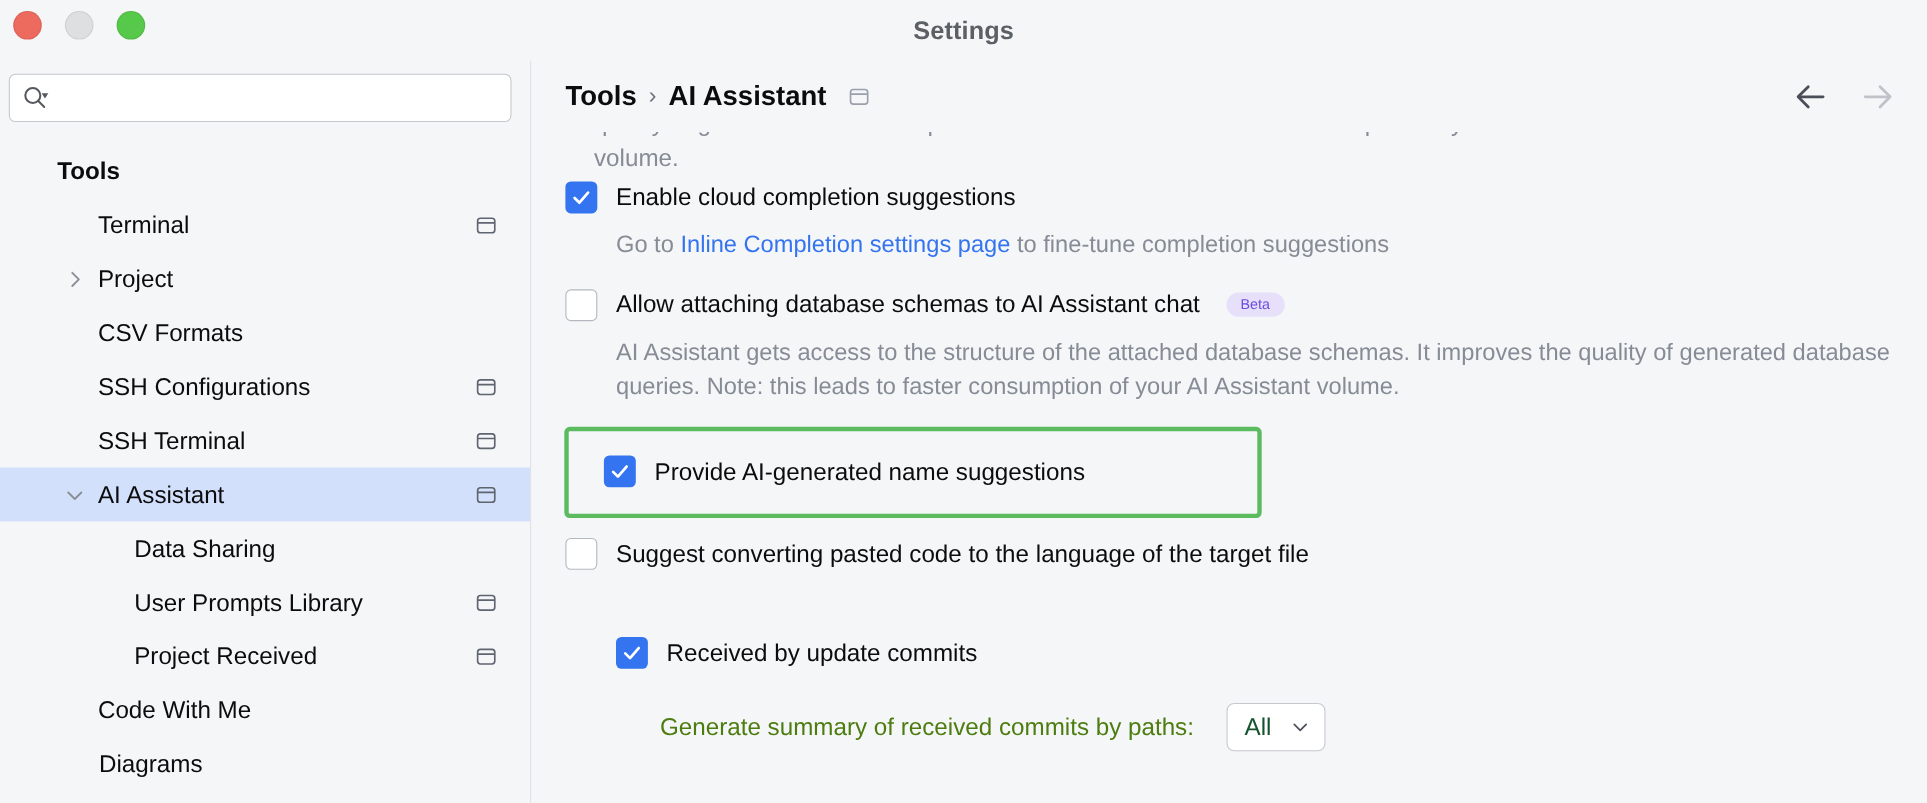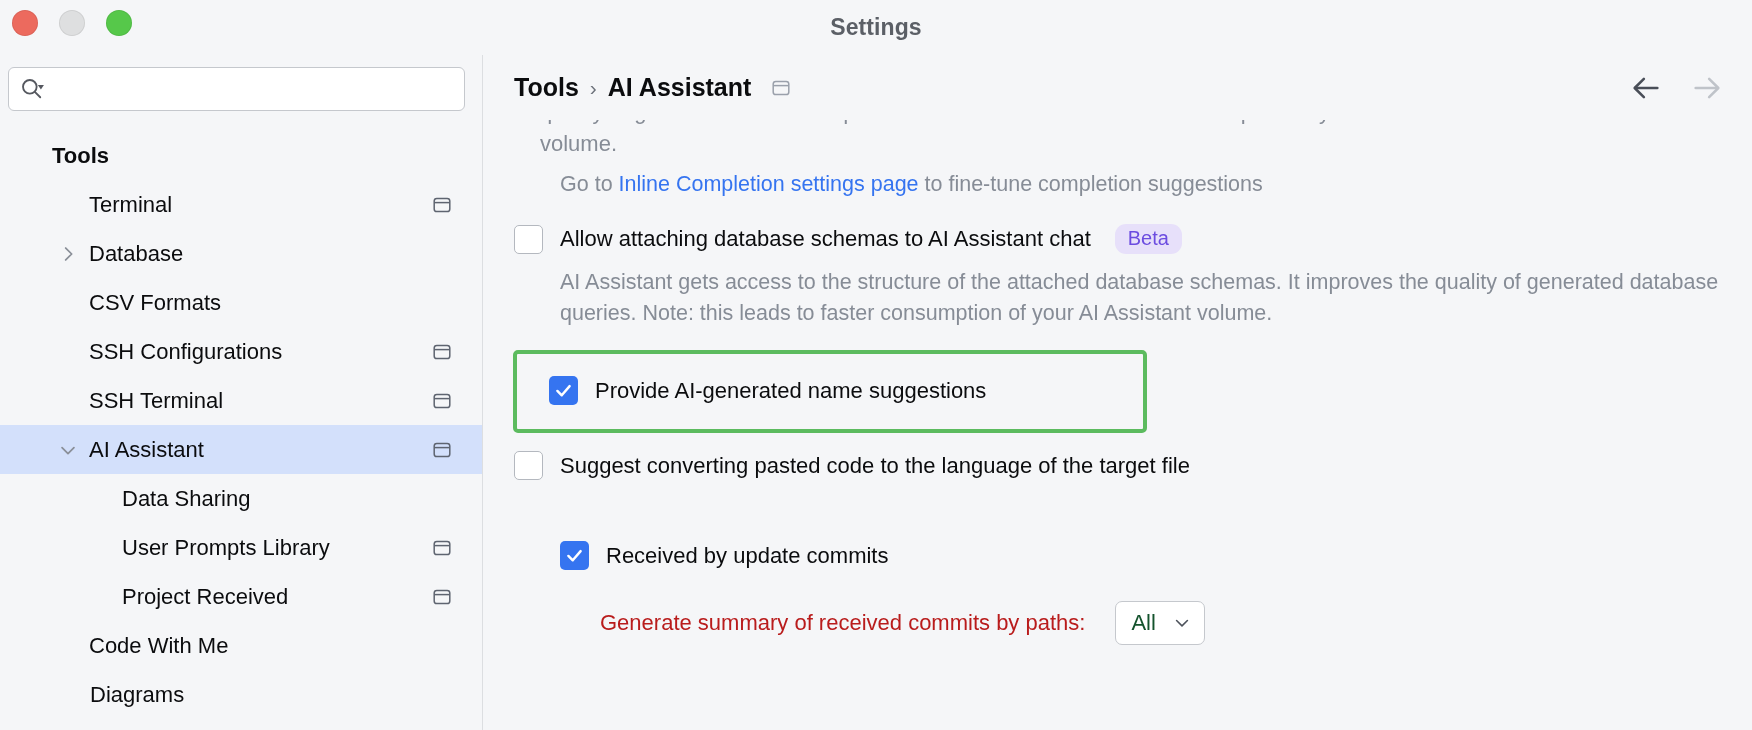--- a/index.html
+++ b/index.html
@@ -100,34 +100,34 @@
   .desc {
     font-size: 21.5px; color: #868c96; line-height: 1.45;
     margin-left: 46px; margin-top: 9px;
   }
   .desc a, .link { color: #3574f0; text-decoration: none; }
 
   .beta {
     display: inline-flex; align-items: center; justify-content: center;
     margin-left: 24px; padding: 3px 13px 4px;
     background: #e7e0fa; color: #6c4ce0;
-    border-radius: 11px; font-size: 20px; font-weight: 500;
+    border-radius: 11px; font-size: 13px; font-weight: 500;
   }
 
   .highlight-box {
     border: 4px solid #5cbb5f; border-radius: 5px;
     padding: 18px 0 19px 32px; margin-left: -1px;
     width: 634px; background: transparent;
   }
 
   .indent1 { margin-left: 46px; }
   .indent2 { margin-left: 86px; }
 
   .select-row { display: flex; align-items: center; }
-  .select-label { font-size: 22px; color: #b91c1c; }
+  .select-label { font-size: 22px; color: #4d7c0f; }
   .select {
     margin-left: 30px; height: 44px; min-width: 90px;
     background: #ffffff; border: 1px solid #c5c8cd; border-radius: 7px;
     display: flex; align-items: center; justify-content: space-between;
     padding: 0 12px 0 15px; gap: 16px;
   }
   .select-value { font-size: 22px; color: #14532d; }
   .select-chev { width: 20px; height: 20px; color: #4d525b; display: flex; }
   .spacer-14 { height: 14px; }
   .spacer-20 { height: 20px; }
@@ -174,21 +174,21 @@
                   <rect x="2.2" y="3.4" width="15.6" height="13.2" rx="2.6"></rect>
                   <line x1="2.2" y1="7.6" x2="17.8" y2="7.6"></line>
                 </svg></span>
             </div>
             <div class="tree-item" style="padding-left: 89px;">
               <span class="tree-arrow" style="left: 57px;">
                 <svg viewBox="0 0 24 24" fill="none" stroke="currentColor" stroke-width="1.9" stroke-linecap="round" stroke-linejoin="round">
                   <polyline points="9.5,5.5 16,12 9.5,18.5"></polyline>
                 </svg>
               </span>
-              <span class="tree-label">Database</span>
+              <span class="tree-label">Project</span>
             </div>
             <div class="tree-item" style="padding-left: 89px;">
               <span class="tree-label">CSV Formats</span>
             </div>
             <div class="tree-item" style="padding-left: 89px;">
               <span class="tree-label">SSH Configurations</span>
               <span class="badge-icon"><svg viewBox="0 0 20 20" fill="none" stroke="currentColor" stroke-width="1.5">
                   <rect x="2.2" y="3.4" width="15.6" height="13.2" rx="2.6"></rect>
                   <line x1="2.2" y1="7.6" x2="17.8" y2="7.6"></line>
                 </svg></span>
@@ -266,20 +266,28 @@
         </div>
       </div>
 
       <div class="settings-body">
 
         <div class="clipped-row">
           <div class="clipped-text">quality of generated database queries. Note: this leads to faster consumption of your AI Assistant
 volume.</div>
         </div>
 
+        <div class="cb-row">
+          <span class="cb checked">
+            <svg viewBox="0 0 24 24" fill="none" stroke="currentColor" stroke-width="2.8" stroke-linecap="round" stroke-linejoin="round">
+                <polyline points="5,12.5 10,17.5 19,7"></polyline>
+              </svg>
+          </span>
+          <span class="cb-label">Enable cloud completion suggestions</span>
+        </div>
         <div class="desc">
           <span>Go to </span><a class="link" href="#">Inline Completion settings page</a><span> to fine-tune completion suggestions</span>
         </div>
 
         <div class="spacer-20"></div>
 
         <div class="cb-row">
           <span class="cb unchecked"></span>
           <span class="cb-label">Allow attaching database schemas to AI Assistant chat</span>
           <span class="beta">Beta</span>

